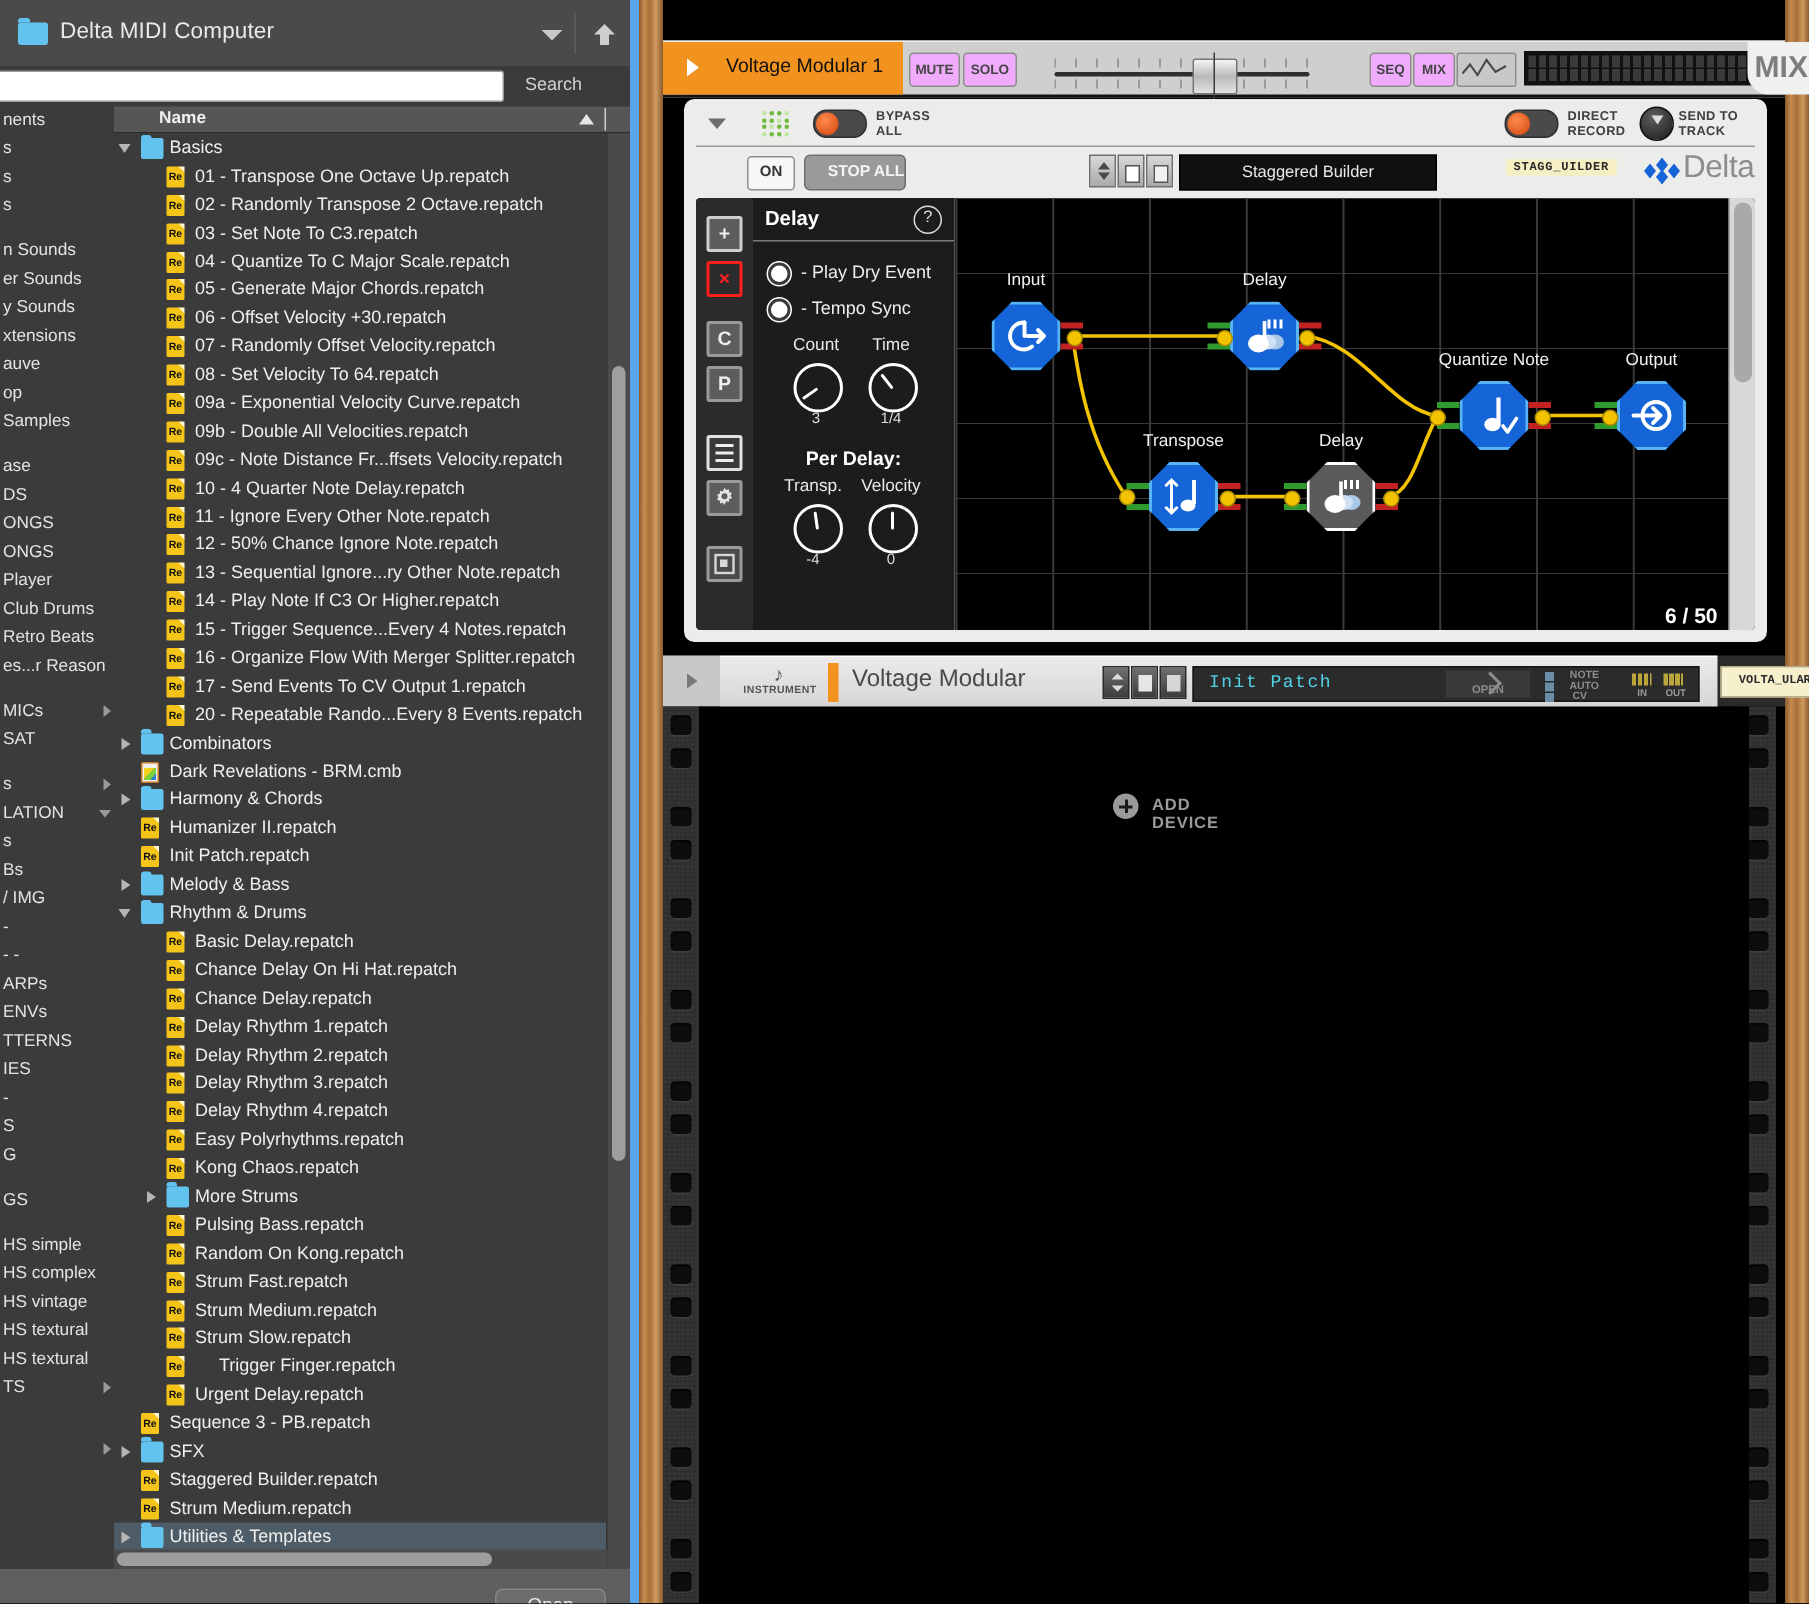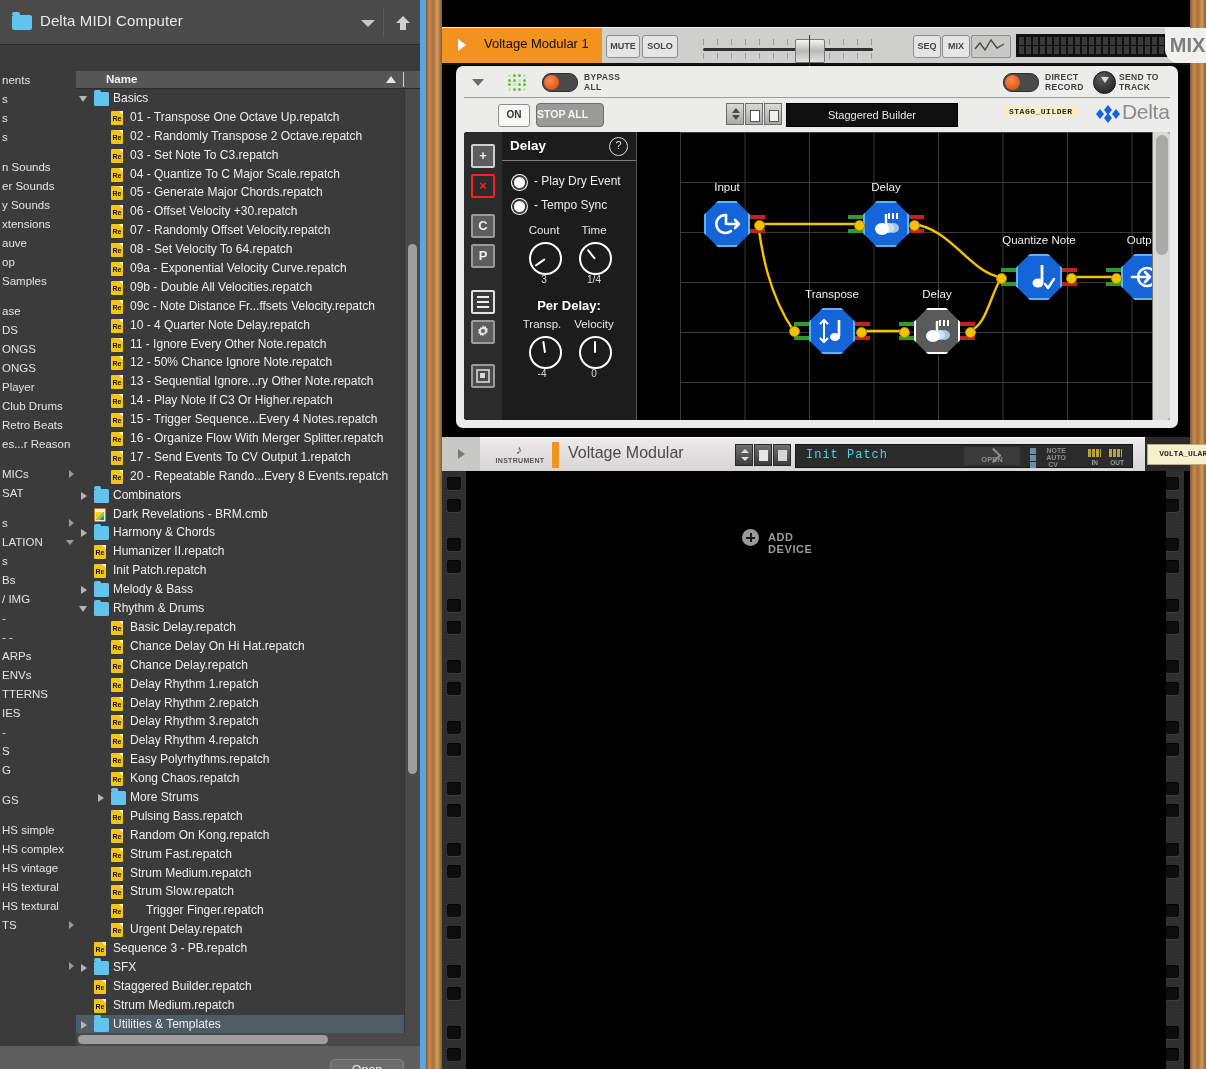--- a/index.html
+++ b/index.html
@@ -97,21 +97,21 @@
   .meterrow{position:absolute;left:3px;width:194px;height:8px;
      background:repeating-linear-gradient(90deg,#3a3a3a 0 5px,#111 5px 7px);}
 
   
   #chan-strip{position:absolute;left:22px;top:27px;width:748px;height:35px;background:#cfcfcd;
      border-top:1px solid #efefed;border-bottom:2px solid #141414;}
   #chan-name{position:absolute;left:0;top:0;width:160px;height:35px;background:#f2921f;}
   #chan-tri{position:absolute;left:16px;top:11px;width:0;height:0;border-top:6px solid transparent;
      border-bottom:6px solid transparent;border-left:8px solid #fff;}
   #chan-name-label{position:absolute;left:42px;top:8px;font-size:13px;color:#111;}
-  .smallbtn{position:absolute;top:7px;height:21px;background:#e5e5e5;border:1px solid #8d8d8d;border-radius:3px;
+  .smallbtn{position:absolute;top:7px;height:21px;background:#f0abfc;border:1px solid #8d8d8d;border-radius:3px;
      font-size:9px;font-weight:bold;color:#444;text-align:center;line-height:20px;}
   #btn-mute{left:164px;width:32px;}
   #btn-solo{left:200px;width:34px;}
   #fader-track{position:absolute;left:261px;top:20px;width:170px;height:3px;background:#2f2f2f;border-radius:2px;}
   .tickrow{position:absolute;left:261px;width:170px;height:6px;
      background:repeating-linear-gradient(90deg,#9a9a9a 0 1px,transparent 1px 14px);}
   #fader-cap{position:absolute;left:353px;top:11px;width:28px;height:22px;
      background:linear-gradient(180deg,#f4f4f2 0%,#b9b9b7 50%,#e2e2e0 100%);border:1px solid #777;border-radius:2px;}
   #fader-cap:after{content:"";position:absolute;left:13px;top:-5px;width:1px;height:32px;background:#3b3b3b;}
   #btn-seq{left:471px;width:26px;}
@@ -140,21 +140,21 @@
      background:radial-gradient(circle at 40% 30%,#5e5e5e,#1a1a1a);border:1px solid #0d0d0d;}
   #sendtrack-knob:after{content:"";position:absolute;left:7px;top:5px;width:0;height:0;border-left:4px solid transparent;
      border-right:4px solid transparent;border-top:6px solid #ddd;}
   #lbl-sendtrack{position:absolute;left:663px;top:6px;font-size:8.5px;font-weight:bold;color:#3f3f3f;line-height:10px;letter-spacing:.3px;}
   #dev-top-rule{position:absolute;left:8px;top:31px;width:706px;height:1px;background:#9d9d9b;}
 
   #dev-ctl{position:absolute;left:0;top:32px;width:722px;height:33px;}
   #btn-on{position:absolute;left:42px;top:6px;width:30px;height:21px;background:#f7f7f5;border:1px solid #8d8d8d;
      border-radius:3px;font-size:10px;font-weight:bold;color:#333;text-align:center;line-height:20px;}
   #btn-stopall{position:absolute;left:80px;top:5px;width:66px;height:22px;background:#9a9a98;border:1px solid #6e6e6c;
-     border-radius:4px;font-size:10.5px;font-weight:bold;color:#f4f4f4;text-align:left;line-height:21px;}
+     border-radius:4px;font-size:10.5px;font-weight:bold;color:#f4f4f4;text-align:right;line-height:21px;}
   #patch-nav{position:absolute;left:270px;top:5px;width:58px;height:22px;}
   .pn{position:absolute;top:0;width:18px;height:22px;background:linear-gradient(180deg,#d9d9d7,#a9a9a7);
      border:1px solid #6e6e6c;box-sizing:border-box;}
   #pn1{left:0;}#pn2{left:19px;}#pn3{left:38px;}
   #pn1:before{content:"";position:absolute;left:5px;top:4px;border-left:4px solid transparent;border-right:4px solid transparent;border-bottom:5px solid #4a4a4a;}
   #pn1:after{content:"";position:absolute;left:5px;bottom:4px;border-left:4px solid transparent;border-right:4px solid transparent;border-top:5px solid #4a4a4a;}
   #pn2:before{content:"";position:absolute;left:4px;top:6px;width:8px;height:10px;background:#fff;border:1px solid #555;}
   #pn3:before{content:"";position:absolute;left:4px;top:6px;width:8px;height:10px;background:#f0f0ee;border:1px solid #555;}
   #patch-display{position:absolute;left:330px;top:5px;width:170px;height:22px;background:#101010;border:1px solid #000;}
   #patch-name{position:absolute;left:0;top:0;width:170px;text-align:center;line-height:22px;font-size:11px;color:#e9e9e9;}
@@ -207,21 +207,21 @@
   #knob-transp{left:27px;top:204px;}
   #knob-transp i{transform:rotate(-8deg);}
   #knob-vel{left:77px;top:204px;}
   #knob-vel i{transform:rotate(0deg);}
   #val-transp{left:12px;top:236px;}
   #val-vel{left:64px;top:236px;}
 
   
   #canvas{position:absolute;left:173px;top:0;width:515px;height:288px;background:#000;
      background-image:linear-gradient(#3a3a3a 1px,transparent 1px),linear-gradient(90deg,#3a3a3a 1px,transparent 1px);
-     background-size:64.5px 50px;margin-left:43px;}
+     background-size:64.5px 50px;}
   #canvas-count{position:absolute;right:7px;bottom:2px;font-size:14px;font-weight:bold;color:#fff;}
   #canvas-vscroll{position:absolute;left:688px;top:0;width:18px;height:288px;background:#d8d8d6;border-left:1px solid #777;}
   #canvas-vthumb{position:absolute;left:3px;top:3px;width:12px;height:120px;background:#a9a9a7;border-radius:6px;}
 
   .node{position:absolute;width:46px;height:46px;}
   .node .shape{position:absolute;left:0;top:0;width:46px;height:46px;background:#1565d8;border:2px solid #59b4f5;
      box-sizing:border-box;
      clip-path:polygon(30% 0,70% 0,100% 30%,100% 70%,70% 100%,30% 100%,0 70%,0 30%);}
   .node.muted .shape{background:#5a5a5a;border-color:#fff;}
   .node .nlabel{position:absolute;left:-38px;top:-20px;width:122px;text-align:center;font-size:11.5px;color:#f0f0f0;}
@@ -289,20 +289,24 @@
     <div id="browser-title">Delta MIDI Computer</div>
     <div id="title-chevron"></div>
     <div id="title-divider"></div>
     <div id="title-up-arrow">
       <svg width="18" height="18" viewBox="0 0 18 18">
           <polygon points="9,2 16,9 12,9 12,16 6,16 6,9 2,9" fill="#cfcfcf"></polygon>
         </svg>
     </div>
   </div>
 
+  <div id="searchbar-row">
+    <input id="search-input" value="" placeholder="" style="">
+    <div id="search-label">Search</div>
+  </div>
 
   <div id="side-tree">
       <div class="side-item"><span>nents</span></div>
       <div class="side-item"><span>s</span></div>
       <div class="side-item"><span>s</span></div>
       <div class="side-item"><span>s</span></div>
       <div class="side-gap"></div>
       <div class="side-item"><span>n Sounds</span></div>
       <div class="side-item"><span>er Sounds</span></div>
       <div class="side-item"><span>y Sounds</span></div>

